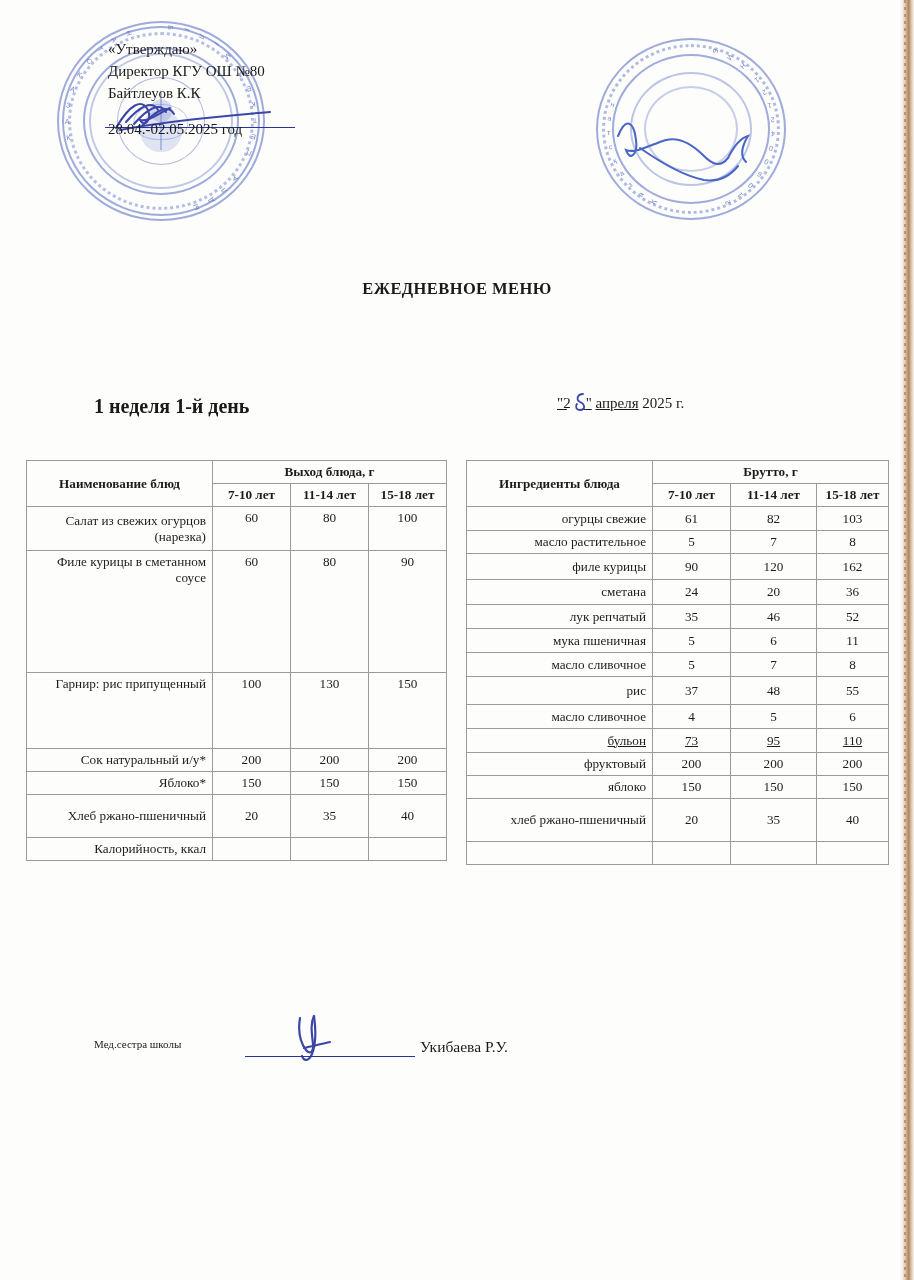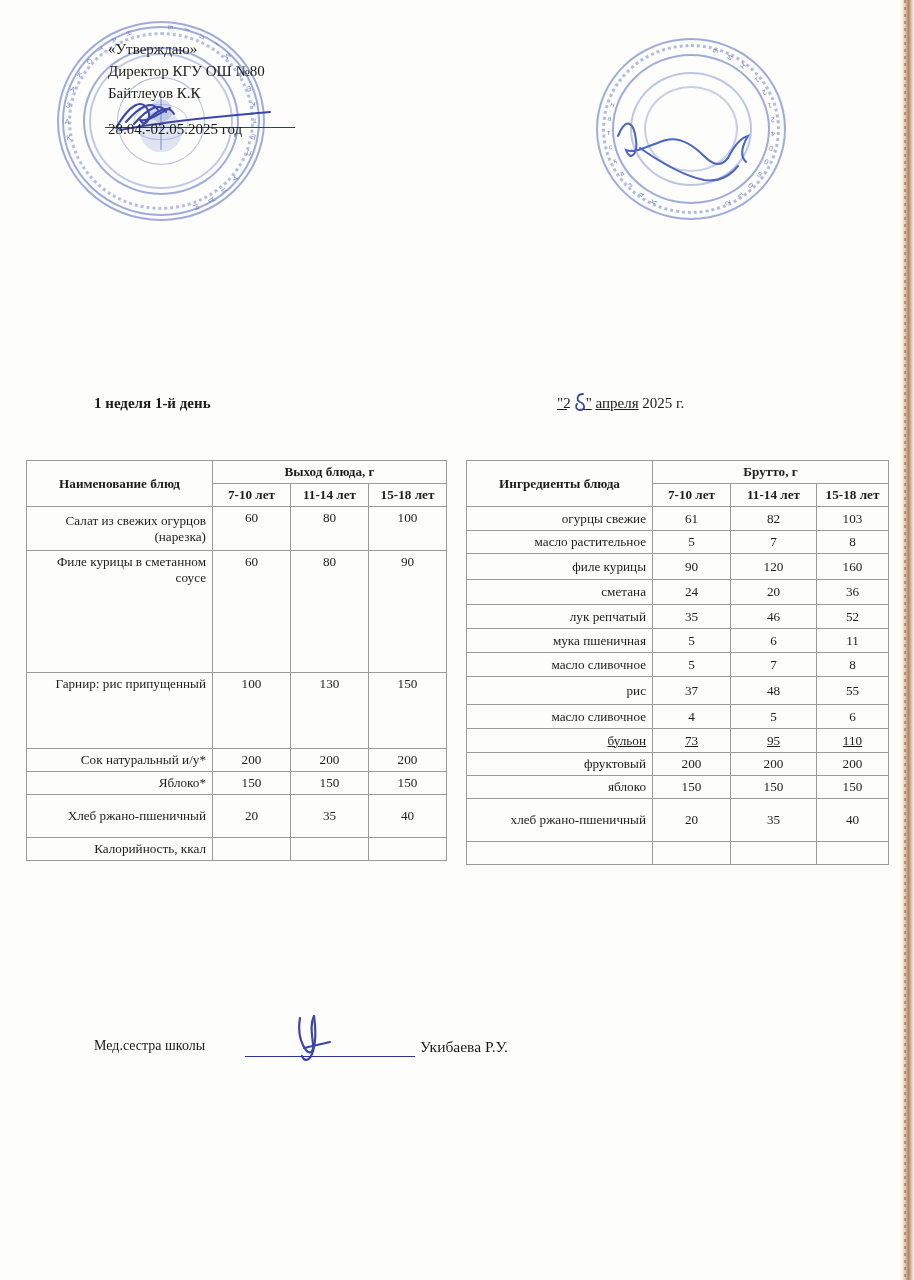--- a/index.html
+++ b/index.html
@@ -157,21 +157,21 @@
     width: 720px;
     top: 314px;
     text-align: center;
     font-size: 15.2px;
     font-weight: bold;
     line-height: 24px;
   }
   .week-day {
     position: absolute;
     left: 94px; top: 395px;
-    font-size: 15px;
+    font-size: 20px;
     font-weight: bold;
   }
   .doc-date {
     position: absolute;
     left: 557px; top: 395px;
     font-size: 15px;
   }
   .doc-date .u { text-decoration: underline; }
 
   
@@ -299,20 +299,21 @@
     <g fill="none" stroke="#3c46a8" stroke-width="2" stroke-linecap="round">
       <path d="M16,40 C30,16 42,10 48,22 C52,32 44,40 40,32 C48,34 58,26 70,20"></path>
       <path d="M26,34 C40,18 52,12 58,22"></path>
       <path d="M34,36 C48,20 60,14 66,24"></path>
       <path d="M42,38 C56,22 68,16 74,26"></path>
       <path d="M20,42 C60,34 120,28 170,24"></path>
     </g>
   </svg>
 
 
+  <div class="doc-title">ЕЖЕДНЕВНОЕ МЕНЮ</div>
 
   <div class="week-day">1 неделя 1-й день</div>
 
   <div class="doc-date">
     <span class="u">"</span><span class="u" style="position:relative;">
       <span style="visibility:hidden;">28</span>
       <span style="position:absolute;left:0;top:0;color:#1a1a1a;">2</span>
       <svg class="handwriting" style="left:8px;top:-6px;" width="20" height="26" viewBox="0 0 20 26">
         <g fill="none" stroke="#3c46a8" stroke-width="1.8" stroke-linecap="round">
           <path d="M12,5 C6,5 5,11 9,13 C14,15 15,21 9,21 C5,21 4,17 6,15"></path>
@@ -420,21 +421,21 @@
           <td class="nm">масло растительное</td>
           <td class="num">5</td>
           <td class="num">7</td>
           <td class="num">8</td>
         </tr>
 
         <tr style="height:26px;padding-left:39px;">
           <td class="nm">филе курицы</td>
           <td class="num">90</td>
           <td class="num">120</td>
-          <td class="num">160</td>
+          <td class="num">162</td>
         </tr>
         <tr style="height:25px;">
           <td class="nm">сметана</td>
           <td class="num">24</td>
           <td class="num">20</td>
           <td class="num">36</td>
         </tr>
         <tr style="height:24px;">
           <td class="nm">лук репчатый</td>
           <td class="num">35</td>
@@ -496,21 +497,21 @@
         <tr style="height:23px;">
           <td class="nm"></td>
           <td class="num"></td>
           <td class="num"></td>
           <td class="num"></td>
         </tr>
       </tbody>
     </table>
   </div>
 
-  <div style="position:absolute; left:94px; top:1038px; font-size:14px;">Мед.сестра школы</div>
+  <div style="position:absolute; left:94px; top:1038px; font-size:11px;">Мед.сестра школы</div>
   <div class="sig-rule" style="left:245px; top:1056px; width:170px; border-top-color:#2b3597;"></div>
   <svg class="handwriting" style="left:280px;top:1008px;" width="90" height="60" viewBox="0 0 90 60">
     <g fill="none" stroke="#3c46a8" stroke-width="2.2" stroke-linecap="round">
       <path d="M20,10 C18,22 20,34 26,42 C30,47 34,44 33,36 C32,26 30,16 34,8"></path>
       <path d="M34,8 C36,22 36,36 32,46 C29,53 24,54 22,48"></path>
       <path d="M24,40 C32,38 42,36 50,34"></path>
     </g>
   </svg>
   <div style="position:absolute; left:420px; top:1038px; font-size:15.5px;">Укибаева Р.У.</div>
 

